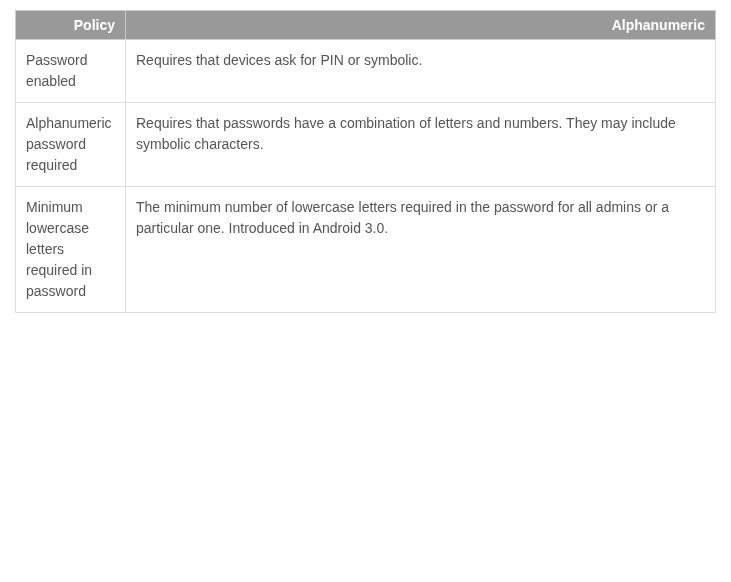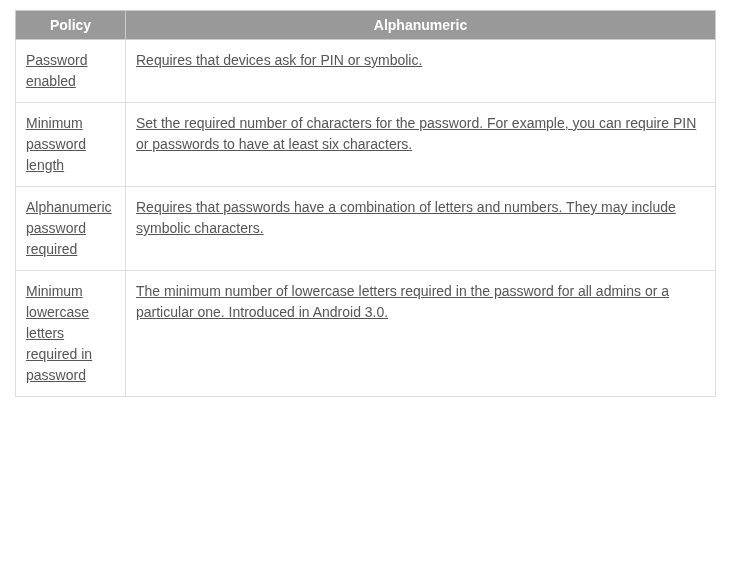--- a/index.html
+++ b/index.html
@@ -16,33 +16,32 @@
     box-sizing: border-box;
   }
   table {
     border-collapse: collapse;
     width: 100%;
     table-layout: fixed;
   }
   th {
     background: #999999;
     color: #fff;
-    text-align: center;
+    text-align: right;
     font-weight: bold;
     padding: 6px 10px;
     font-size: 14px;
     border: 1px solid #ccc;
   }
   td {
     border: 1px solid #ddd;
     padding: 10px 10px;
     vertical-align: top;
     color: #555;
     line-height: 1.5;
-    text-decoration: underline;
   }
   col.policy { width: 110px; }
 </style>
 </head>
 <body>
 
 <div class="wrap">
   <table>
     <colgroup>
       <col class="policy">
@@ -53,24 +52,20 @@
         <th>Policy</th>
         <th>Alphanumeric</th>
       </tr>
     </thead>
     <tbody>
       <tr>
         <td>Password enabled</td>
         <td>Requires that devices ask for PIN or symbolic.</td>
       </tr>
       <tr>
-        <td>Minimum password length</td>
-        <td>Set the required number of characters for the password. For example, you can require PIN or passwords to have at least six characters.</td>
-      </tr>
-      <tr>
         <td>Alphanumeric password required</td>
         <td>Requires that passwords have a combination of letters and numbers. They may include symbolic characters.</td>
       </tr>
       <tr>
         <td>Minimum lowercase letters required in password</td>
         <td>The minimum number of lowercase letters required in the password for all admins or a particular one. Introduced in Android 3.0.</td>
       </tr>
 
     </tbody>
   </table>

